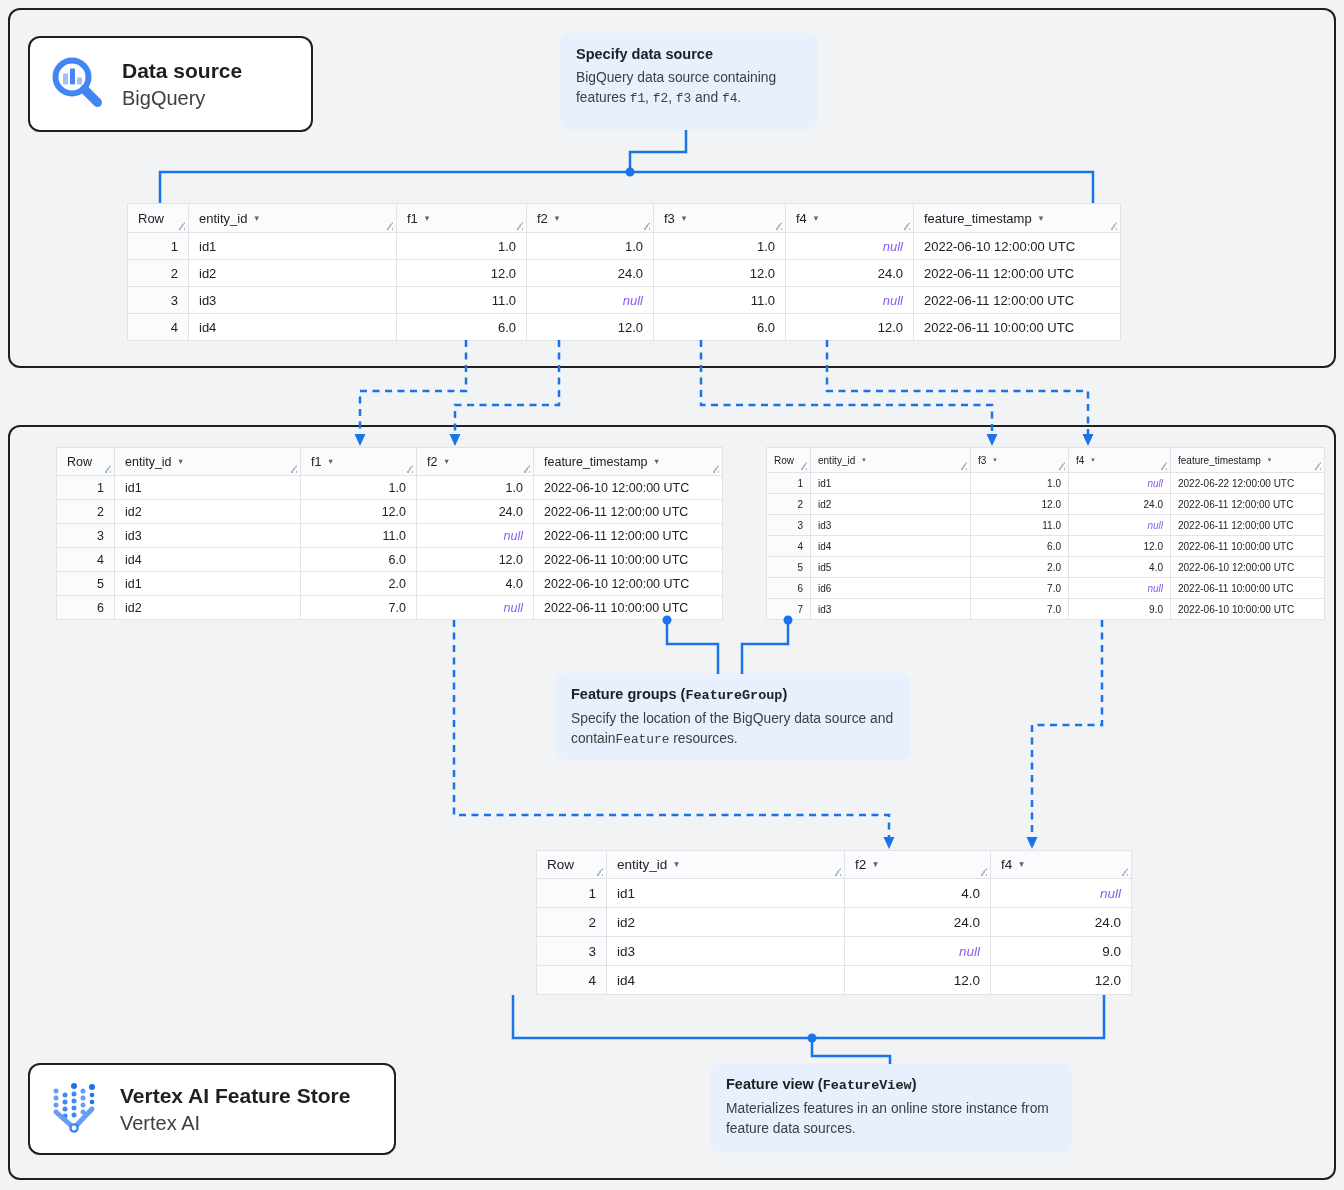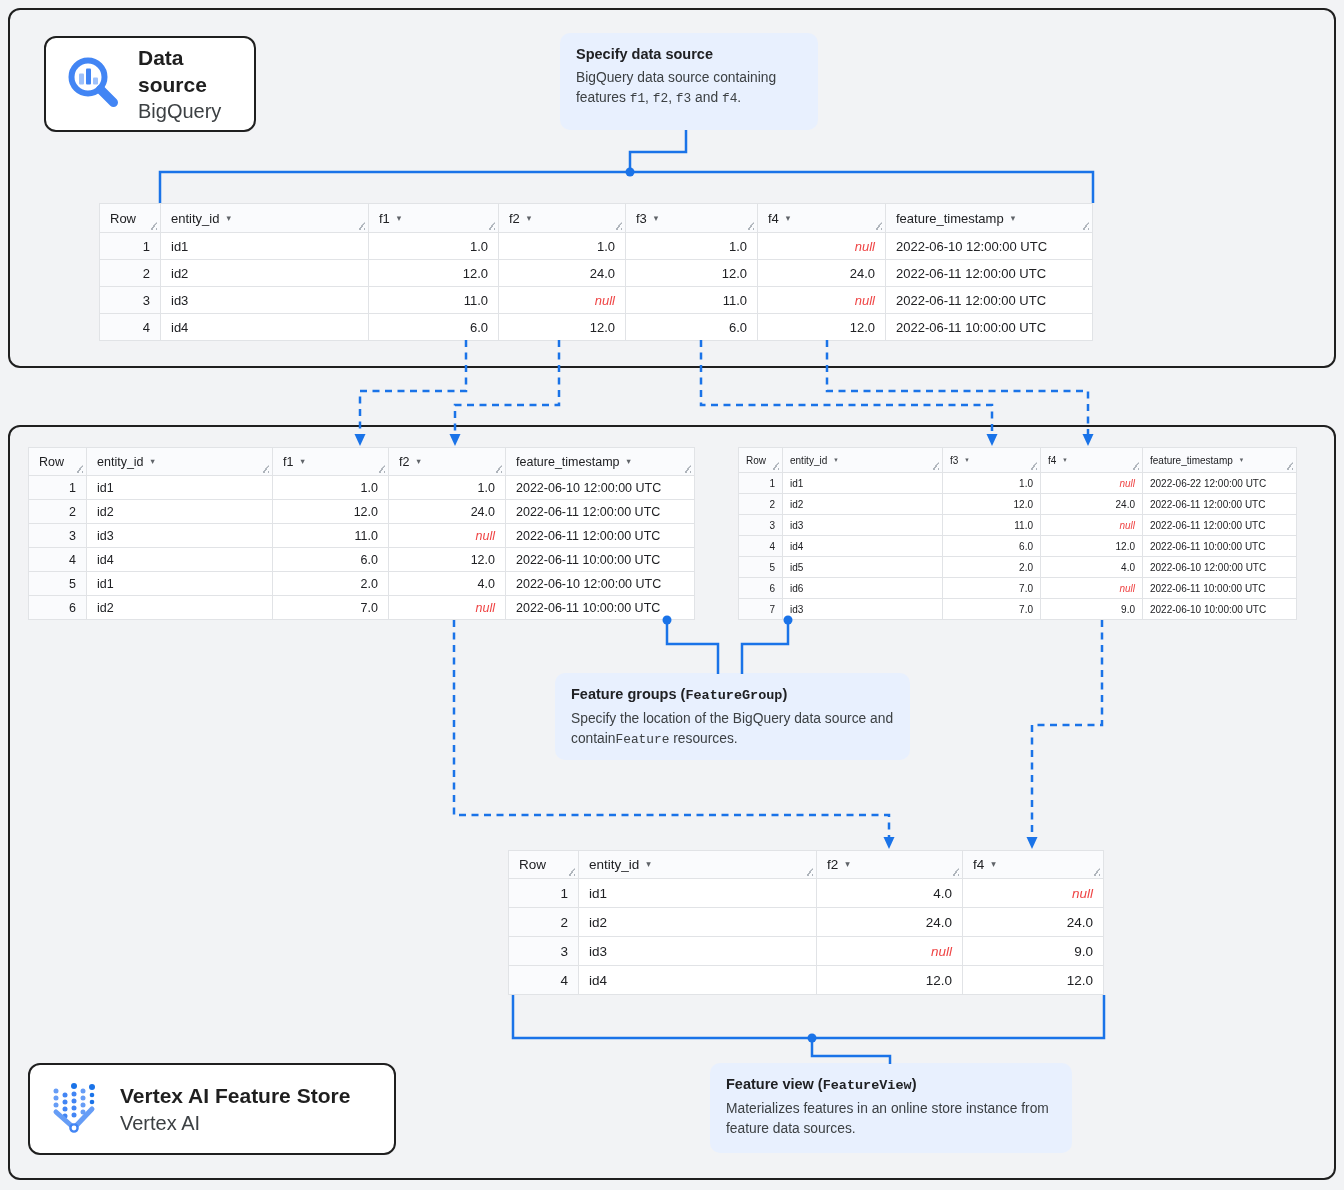--- a/index.html
+++ b/index.html
@@ -4,47 +4,47 @@
 <style>
   html,body{margin:0;padding:0;background:#fff;}
   .canvas{position:relative;width:1344px;height:1190px;background:#f2f3f5;overflow:hidden;
           font-family:"Liberation Sans",sans-serif;color:#202124;}
   .outer-box{position:absolute;border:2px solid #1f1f1f;border-radius:12px;box-sizing:border-box;z-index:1;}
   #box-top{left:8px;top:8px;width:1328px;height:360px;}
   #box-bottom{left:8px;top:425px;width:1328px;height:755px;}
 
   .card{position:absolute;background:#fff;border:2px solid #1f1f1f;border-radius:12px;box-sizing:border-box;
         display:flex;align-items:center;gap:16px;padding:0 18px;z-index:3;}
-  #card-datasource{left:44px;top:36px;width:212px;height:96px;}
+  #card-datasource{left:28px;top:36px;width:285px;height:96px;}
   #card-featurestore{left:28px;top:1063px;width:368px;height:92px;}
   .card-title{font-size:21px;font-weight:bold;color:#1f1f1f;line-height:1.3;}
   .card-sub{font-size:20px;color:#3c4043;line-height:1.3;}
 
   .callout{position:absolute;background:#e8f0fe;border-radius:10px;box-sizing:border-box;
            padding:13px 16px;z-index:3;}
   #co-source{left:560px;top:33px;width:258px;height:97px;}
   #co-groups{left:555px;top:673px;width:355px;height:87px;}
   #co-view{left:710px;top:1063px;width:362px;height:90px;}
   .co-title{font-weight:bold;font-size:14.5px;margin-bottom:6px;color:#202124;}
   .co-body{font-size:13.8px;line-height:1.45;color:#3c4043;}
   .mono{font-family:"Liberation Mono","DejaVu Sans Mono",monospace;font-size:0.93em;}
 
-  .tbl-wrap{position:absolute;z-index:2;}
+  .tbl-wrap{position:absolute;z-index:2;margin-left:28px;}
   #tbl-source{left:99px;top:203px;width:994px;}
   #tbl-group1{left:28px;top:447px;width:667px;}
   #tbl-group2{left:738px;top:447px;width:559px;}
   #tbl-view{left:508px;top:850px;width:596px;}
   .tbl-wrap table{width:100%;border-collapse:collapse;table-layout:fixed;background:#fff;}
   .tbl-wrap th,.tbl-wrap td{border:1px solid #e1e3e6;padding:0 10px;white-space:nowrap;overflow:hidden;box-sizing:border-box;}
   .tbl-wrap th{background:#fafbfd;font-weight:500;text-align:left;position:relative;color:#202124;}
   .tbl-wrap td{color:#202124;}
   td.rownum{background:#fafbfd;text-align:right;}
   td.num{text-align:right;}
   td.txt{text-align:left;}
-  td.nullv{text-align:right;color:#ef4444;font-style:italic;}
+  td.nullv{text-align:right;color:#8b5cf6;font-style:italic;}
   .caret{font-size:0.68em;color:#5f6368;margin-left:7px;vertical-align:2px;}
   .rsz{position:absolute;right:3px;bottom:2px;width:9px;height:8px;
        background:repeating-linear-gradient(125deg,transparent 0 2.5px,#aeb4bb 2.5px 4px);
        clip-path:polygon(100% 0,100% 100%,0 100%);}
   #tbl-source table{font-size:13px;}   #tbl-source th{height:29px;} #tbl-source td{height:27px;}
   #tbl-group1 table{font-size:12.5px;} #tbl-group1 th{height:28px;} #tbl-group1 td{height:24px;}
   #tbl-group2 table{font-size:10px;}   #tbl-group2 th{height:25px;} #tbl-group2 td{height:21px;}
   #tbl-group2 th,#tbl-group2 td{padding:0 7px;}
   #tbl-view table{font-size:13.5px;}   #tbl-view th{height:28px;}   #tbl-view td{height:29px;}
 

